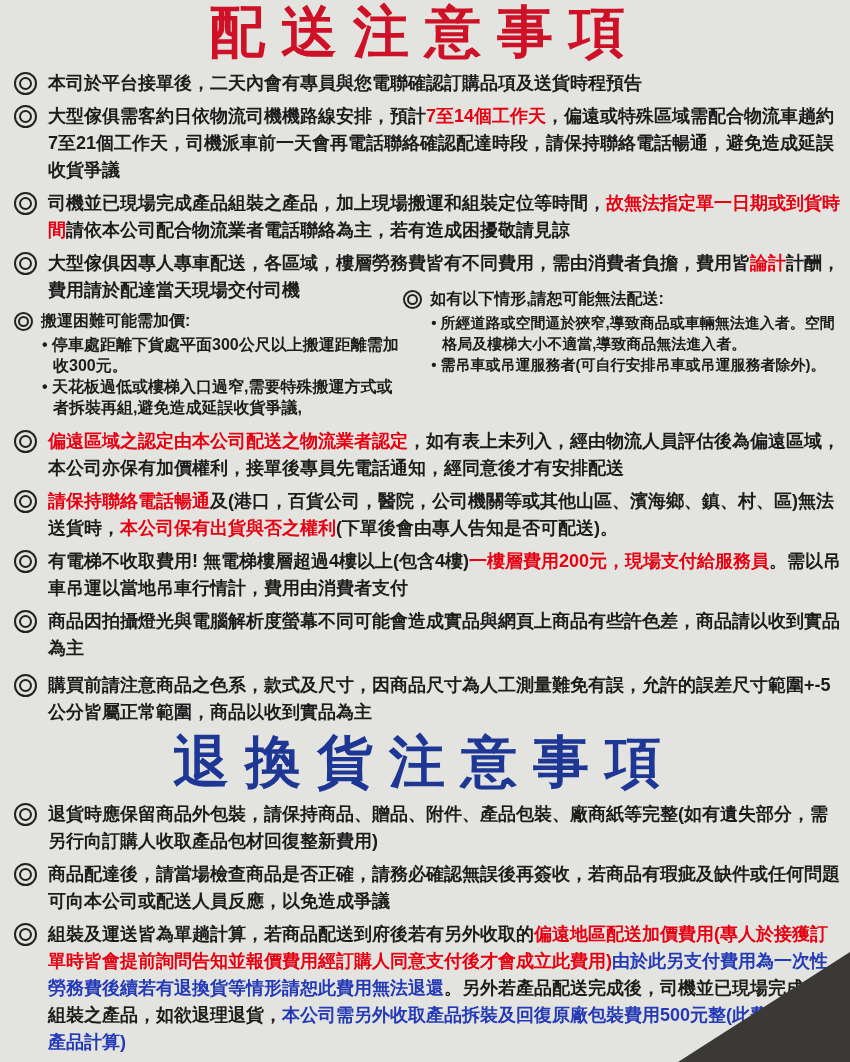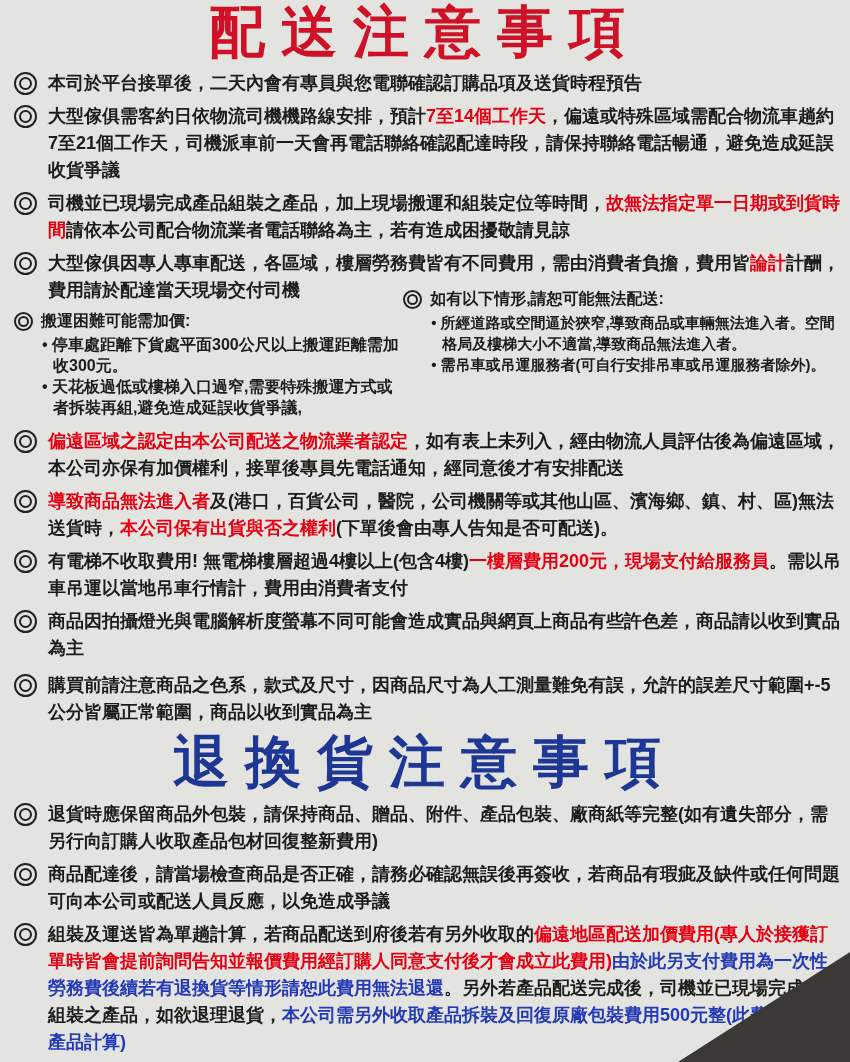--- a/index.html
+++ b/index.html
@@ -137,21 +137,21 @@
     </div>
   </div>
 
   <div id="delivery-after">
       <div class="item">
         <span class="bullet"></span>
         <p class="item-text"><span class="t-r">偏遠區域之認定由本公司配送之物流業者認定</span><span class="t-k">，如有表上未列入，經由物流人員評估後為偏遠區域，本公司亦保有加價權利，接單後專員先電話通知，經同意後才有安排配送</span></p>
       </div>
       <div class="item">
         <span class="bullet"></span>
-        <p class="item-text"><span class="t-r">導致商品無法進入者</span><span class="t-k">及(港口，百貨公司，醫院，公司機關等或其他山區、濱海鄉、鎮、村、區)無法送貨時，</span><span class="t-r">本公司保有出貨與否之權利</span><span class="t-k">(下單後會由專人告知是否可配送)。</span></p>
+        <p class="item-text"><span class="t-r">請保持聯絡電話暢通</span><span class="t-k">及(港口，百貨公司，醫院，公司機關等或其他山區、濱海鄉、鎮、村、區)無法送貨時，</span><span class="t-r">本公司保有出貨與否之權利</span><span class="t-k">(下單後會由專人告知是否可配送)。</span></p>
       </div>
       <div class="item">
         <span class="bullet"></span>
         <p class="item-text"><span class="t-k">有電梯不收取費用! 無電梯樓層超過4樓以上(包含4樓)</span><span class="t-r">一樓層費用200元，現場支付給服務員</span><span class="t-k">。需以吊車吊運以當地吊車行情計，費用由消費者支付</span></p>
       </div>
       <div class="item gap">
         <span class="bullet"></span>
         <p class="item-text"><span class="t-k">商品因拍攝燈光與電腦解析度螢幕不同可能會造成實品與網頁上商品有些許色差，商品請以收到實品為主</span></p>
       </div>
       <div class="item">

